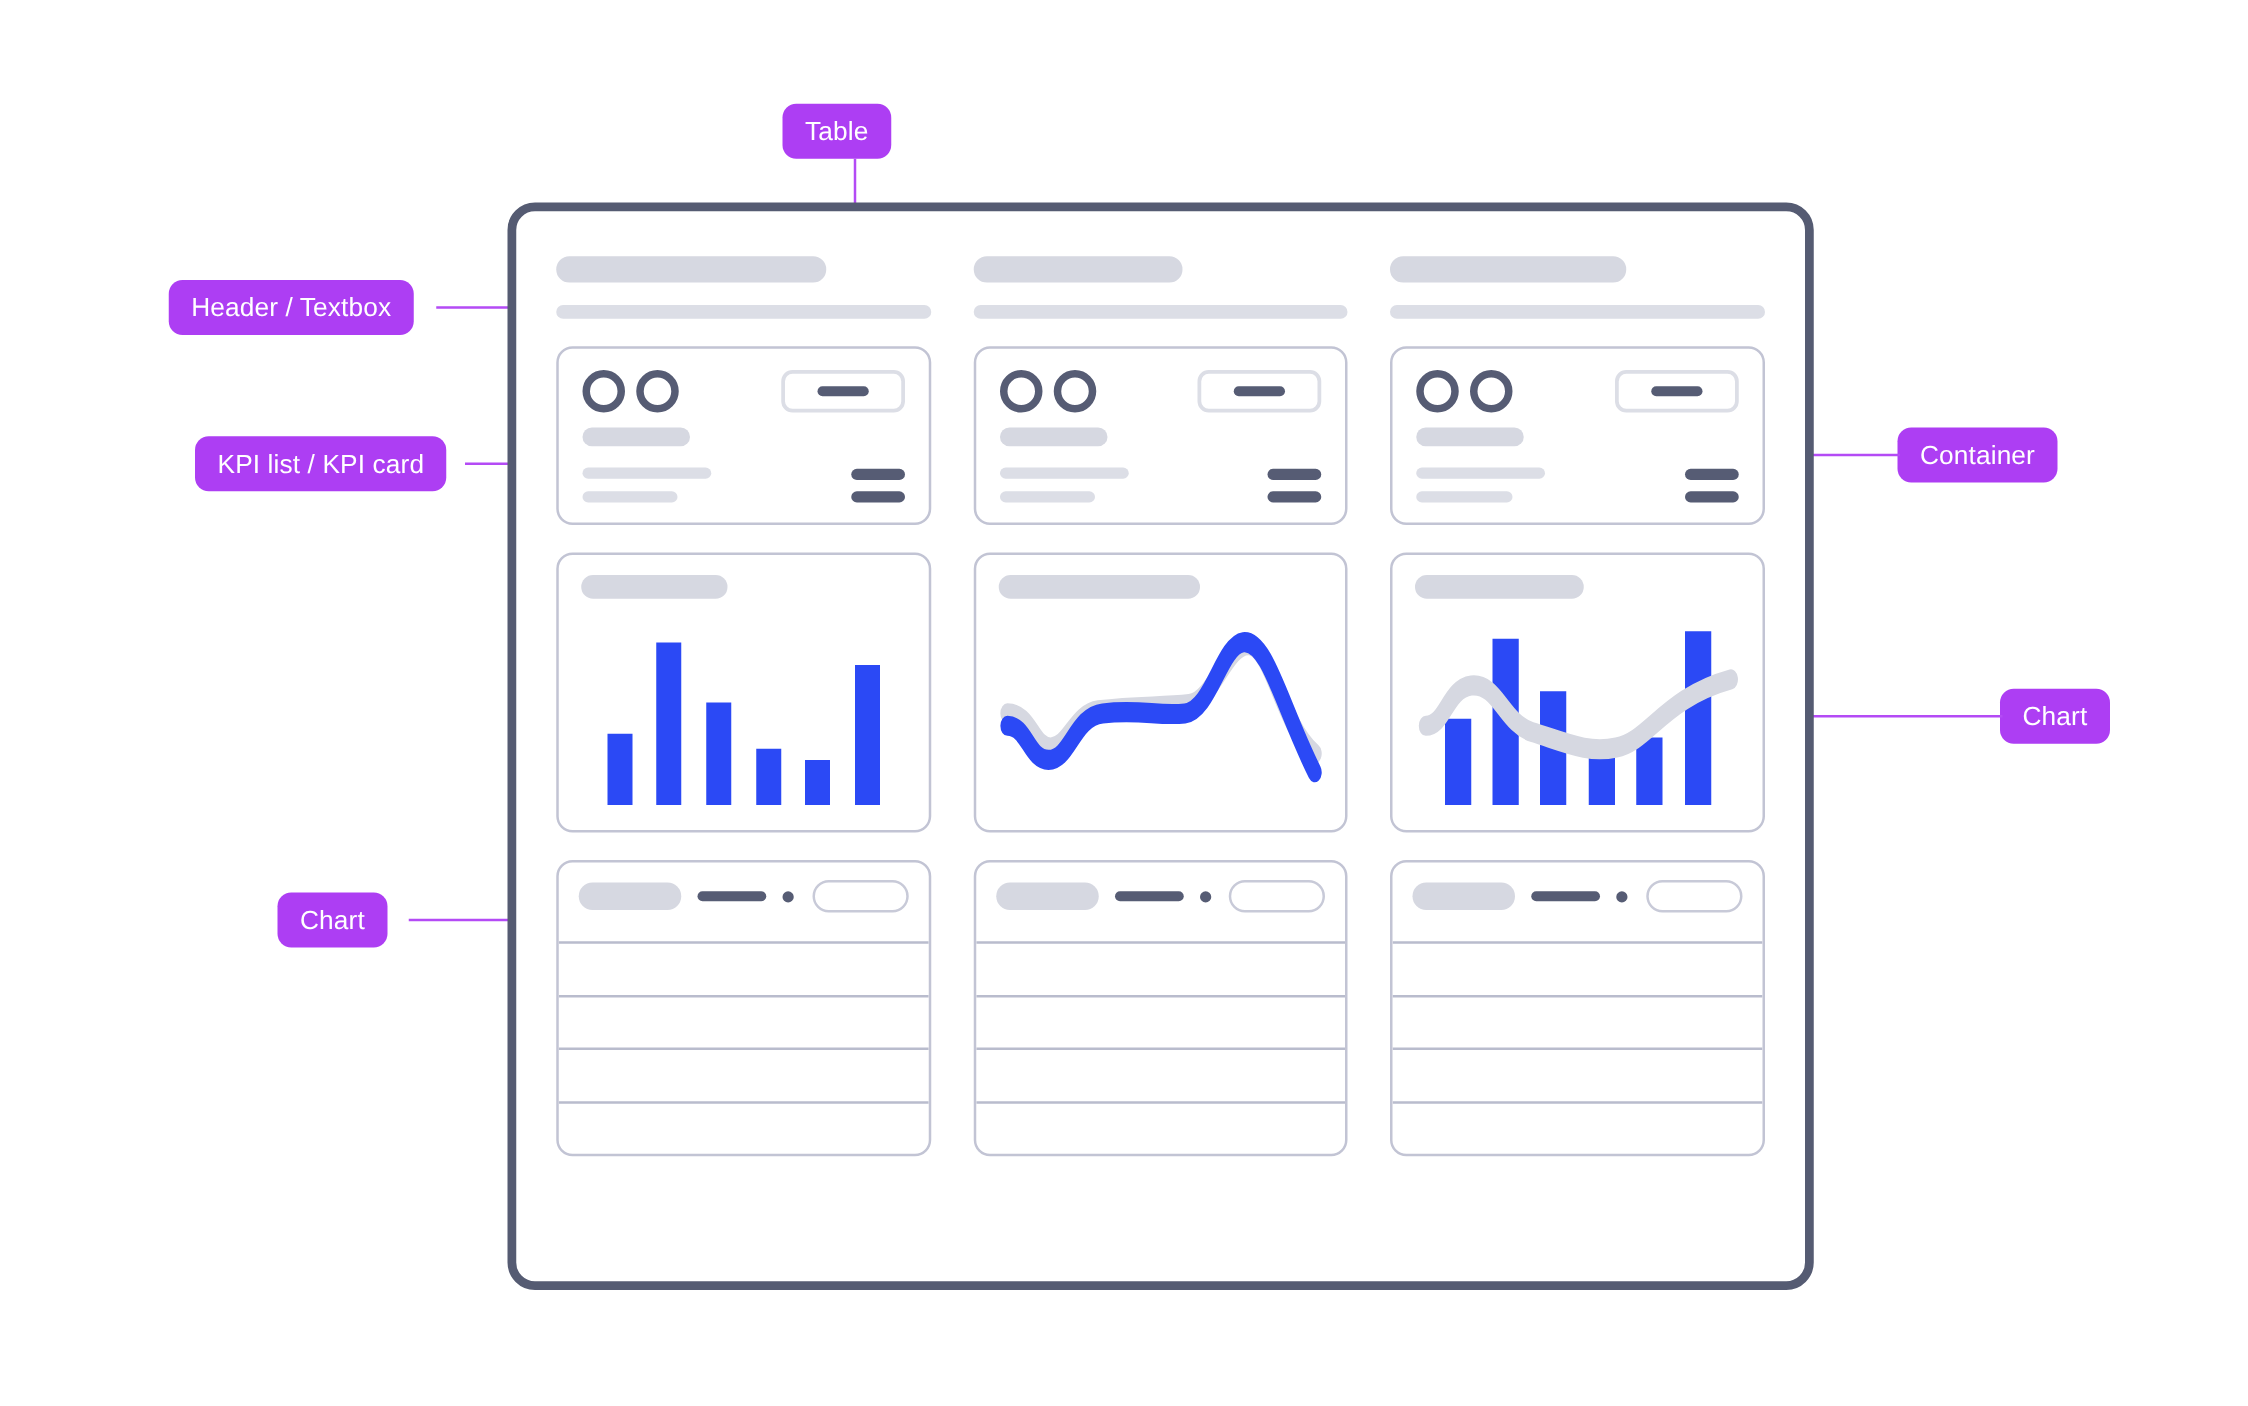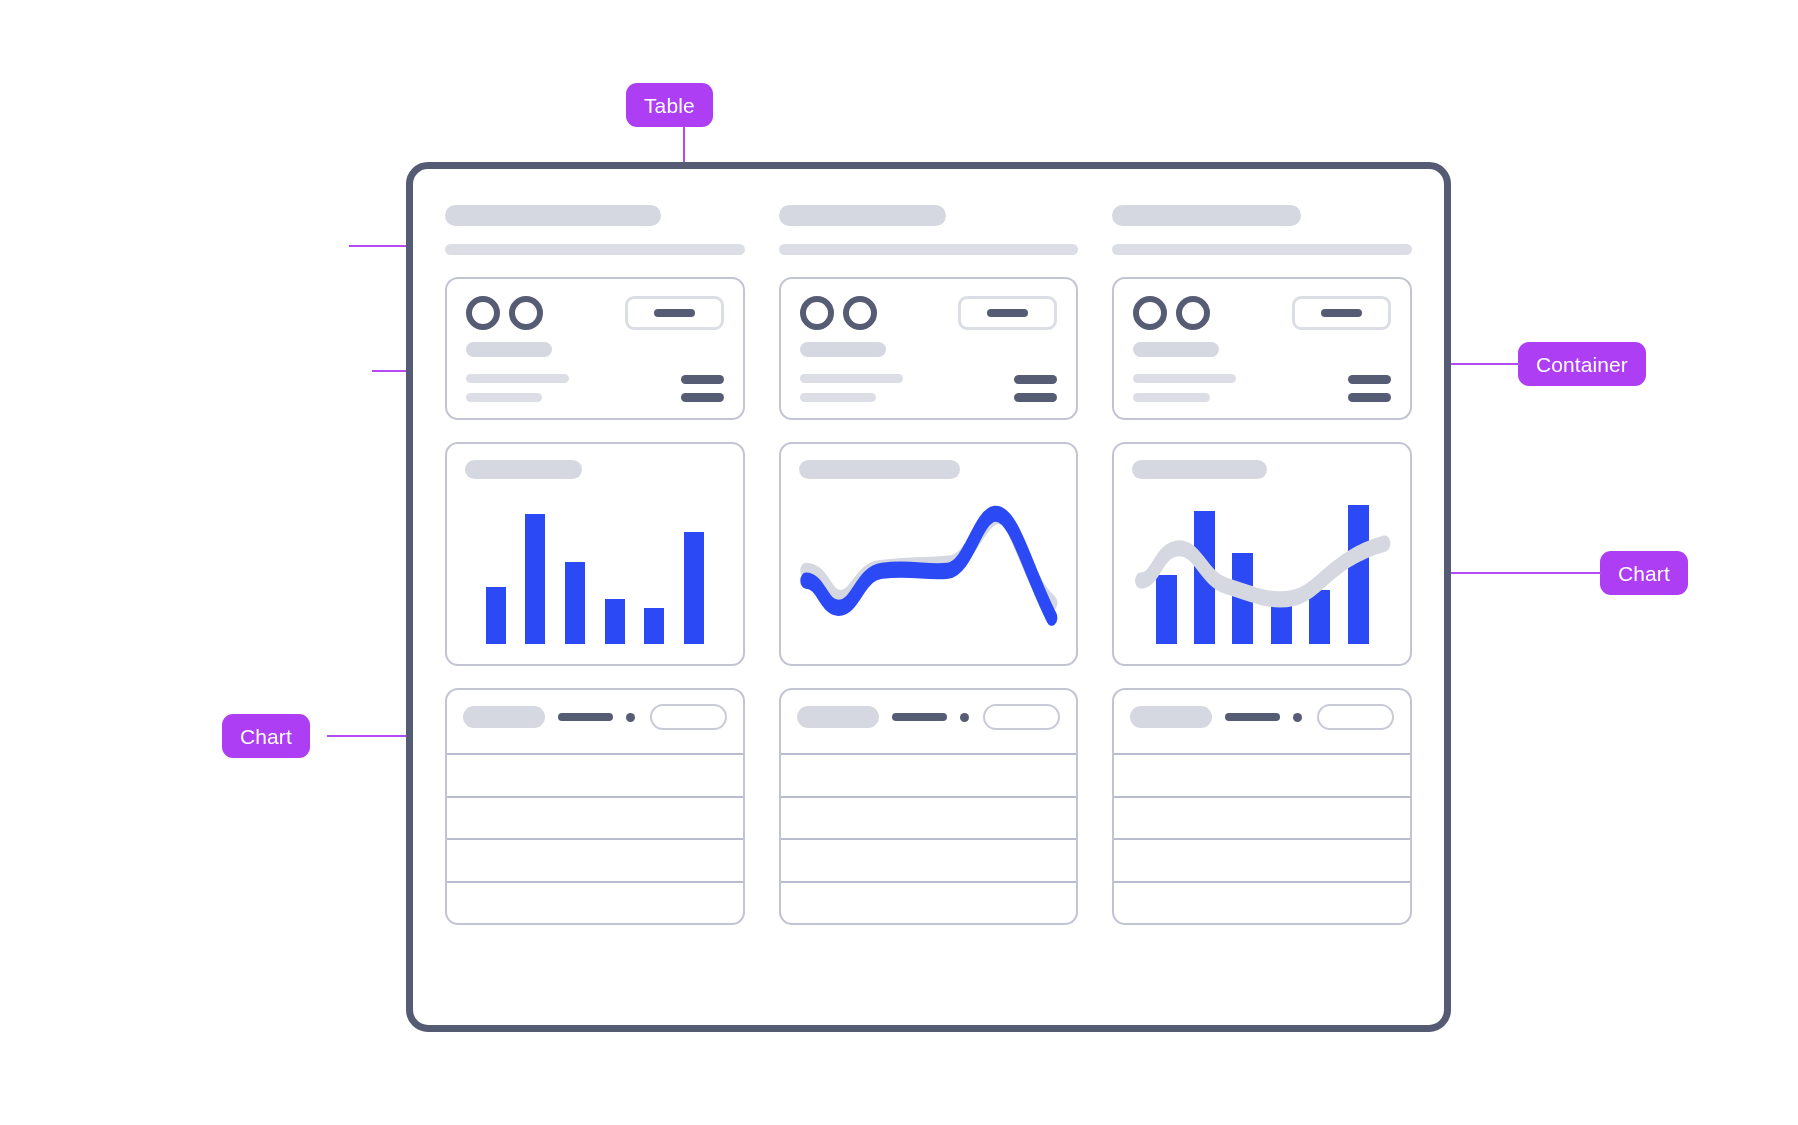--- a/index.html
+++ b/index.html
@@ -122,23 +122,29 @@
 <body>
 
 <div id="stage">
 
   <div class="label" style="left:626px; top:83px;">
     <span>Table</span>
   </div>
   <div class="leader v" style="left:683px; top:127px; height:212px;"></div>
   <div class="dot" style="left:679px; top:334px;"></div>
 
+  <div class="label" style="left:135px; top:224px;">
+    <span>Header / Textbox</span>
+  </div>
   <div class="leader h" style="left:349px; top:245px; width:137px;"></div>
   <div class="dot" style="left:482px; top:241px;"></div>
 
+  <div class="label" style="left:156px; top:349px;">
+    <span>KPI list / KPI card</span>
+  </div>
   <div class="leader h" style="left:372px; top:370px; width:99px;"></div>
   <div class="dot" style="left:466px; top:366px;"></div>
 
   <div class="label" style="left:1518px; top:342px;">
     <span>Container</span>
   </div>
   <div class="leader h" style="left:1412px; top:363px; width:108px;"></div>
   <div class="dot" style="left:1408px; top:359px;"></div>
 
   <div class="label" style="left:1600px; top:551px;">

